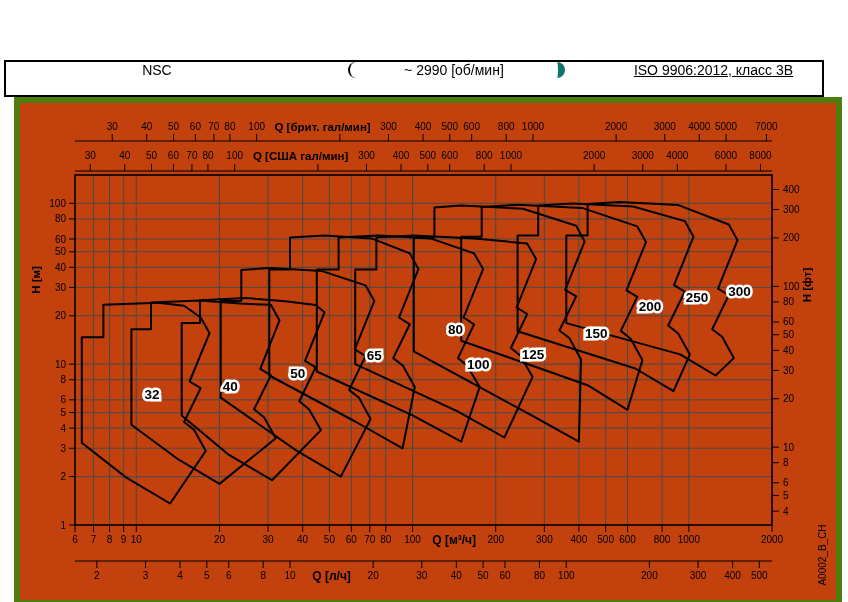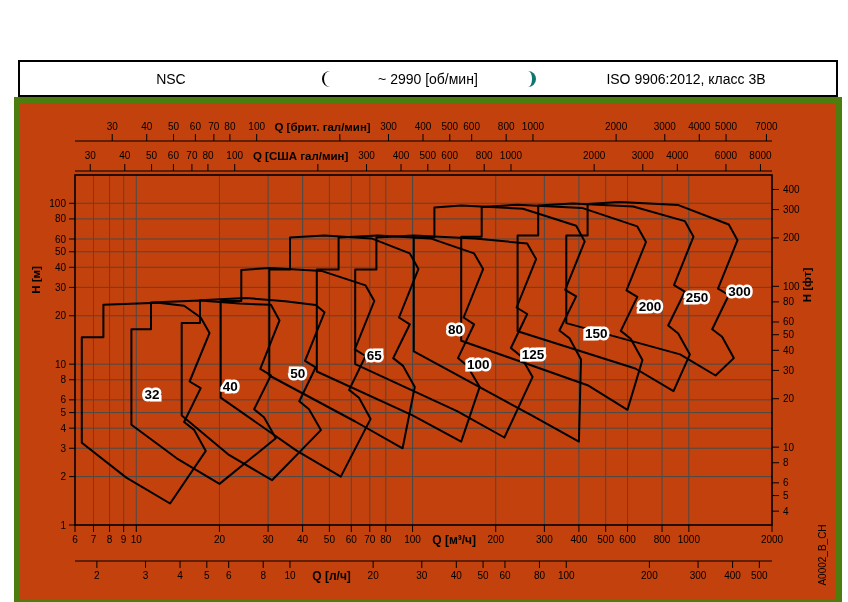--- a/index.html
+++ b/index.html
@@ -1,22 +1,22 @@
 <!DOCTYPE html>
 <html><head>
 <meta charset="utf-8">
 <style>
   html,body{margin:0;padding:0;background:#fff;}
   body{width:848px;height:602px;position:relative;font-family:"Liberation Sans","DejaVu Sans",sans-serif;color:#000;overflow:hidden;}
   .title{position:absolute;left:14px;top:3px;width:820px;font-size:18.5px;font-weight:bold;line-height:1.22;letter-spacing:.2px;color:#0a0a0a;}
-  .hdr-table{position:absolute;left:18px;top:60px;width:816px;height:33px;border:2px solid #000;display:flex;align-items:center;background:#fff;}
+  .hdr-table{position:absolute;left:4px;top:60px;width:816px;height:33px;border:2px solid #000;display:flex;align-items:flex-start;background:#fff;gap:40px;}
   .hdr-cell{display:flex;align-items:center;justify-content:center;font-size:14px;}
   .hdr-cell.c1{width:37%;}
-  .hdr-cell.c2{width:25.5%;border-left:2px solid #000;border-right:4px solid #0f766e;border-radius:8px;}
-  .hdr-cell.c3{flex:1;}
+  .hdr-cell.c2{width:25.5%;border-left:2px solid #000;border-right:7px solid #0f766e;border-radius:8px;}
+  .hdr-cell.c3{flex:1;text-decoration:underline;}
   .figure{position:absolute;left:14px;top:97px;width:816px;height:497px;border:6px solid #4d7c0f;background:#c2410c;}
   svg text{font-family:"Liberation Sans","DejaVu Sans",sans-serif;}
 </style>
 </head>
 <body>
 
 <div class="title">
 </div>
 
 <div class="hdr-table">

